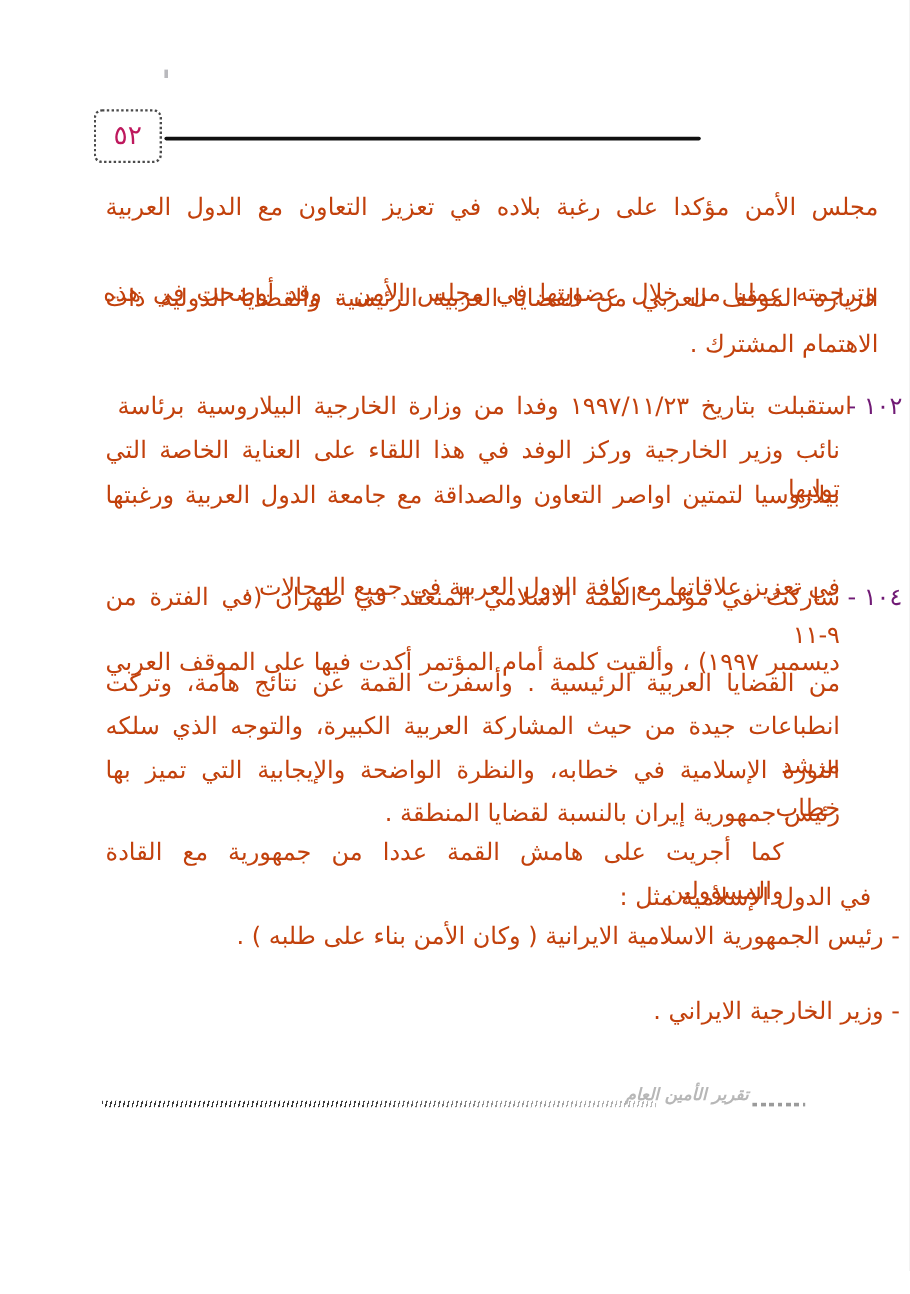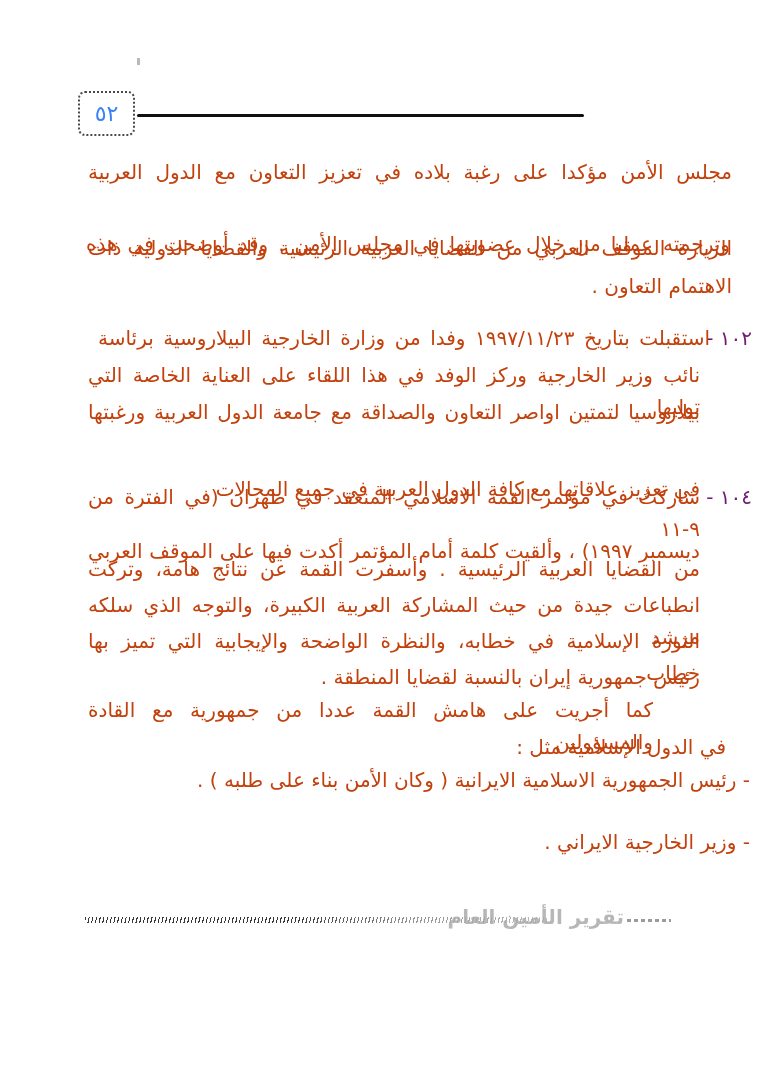--- a/index.html
+++ b/index.html
@@ -16,21 +16,21 @@
     position:absolute;left:137px;top:58px;width:3px;height:7px;
     background:#b9b9bd;
   }
   .pagenum-box{
     position:absolute;left:78px;top:91px;width:57px;height:45px;
     border:2px dotted #4a4a4a;border-radius:7px;
     display:flex;align-items:center;justify-content:center;
     box-sizing:border-box;
   }
   .pagenum{
-    font-size:22px;color:#3b82f6;direction:rtl;line-height:1;
+    font-size:22px;color:#be185d;direction:rtl;line-height:1;
     letter-spacing:2px;
   }
   .header-rule{
     position:absolute;left:137px;top:114px;width:447px;height:3px;
     background:#101010;border-radius:2px;
   }
   .line{
     position:absolute;
     direction:rtl;
     font-size:20px;
@@ -52,23 +52,24 @@
     white-space:nowrap;color:#701a75;
   }
   .footer-rule{
     position:absolute;left:85px;top:917px;width:462px;height:6px;
     background:repeating-linear-gradient(103deg,rgba(35,35,35,.9) 0 1.1px,transparent 1.1px 3.6px);
     -webkit-mask-image:linear-gradient(to right,#000 0 45%,rgba(0,0,0,.55) 70%,rgba(0,0,0,.35) 100%);
     mask-image:linear-gradient(to right,#000 0 45%,rgba(0,0,0,.55) 70%,rgba(0,0,0,.35) 100%);
   }
   .footer-title{
     position:absolute;right:134px;top:905px;
-    direction:rtl;font-size:20px;font-weight:bold;
+    direction:rtl;font-size:14px;font-weight:bold;
     color:#ababab;opacity:.85;letter-spacing:.5px;
     white-space:nowrap;
+    font-style:italic;
   }
   .footer-dashes{
     position:absolute;left:627px;top:919px;width:44px;height:3px;
     background:repeating-linear-gradient(90deg,#9b9b9b 0 4px,transparent 4px 7px);
   }
 </style>
 </head>
 <body>
 
 <div class="page">
@@ -77,21 +78,21 @@
   <div class="pagenum-box">
     <span class="pagenum">٥٢</span>
   </div>
 
   <div class="header-rule"></div>
 
   <div id="text-area">
       <div class="line justify" style="top: 156px; right: 26px; width: 644px;">مجلس الأمن مؤكدا على رغبة بلاده في تعزيز التعاون مع الدول العربية</div>
       <div class="line justify" style="top: 194px; right: 28px; width: 644px; margin-top: 34px;">وترجمته عمليا من خلال عضويتها في مجلس الأمن . وقد أوضحت في هذه</div>
       <div class="line justify" style="top: 232px; right: 26px; width: 644px;">الزيارة الموقف العربي من القضايا العربية الرئيسية والقضايا الدولية ذات</div>
-      <div class="line flush-right" style="top: 270px; right: 26px; width: 644px;">الاهتمام التعاون .</div>
+      <div class="line flush-right" style="top: 270px; right: 26px; width: 644px;">الاهتمام المشترك .</div>
       <div class="para-number" style="top: 322px; right: 6px;">١٠٢ -</div>
       <div class="line justify" style="top: 322px; right: 48px; width: 612px;">استقبلت بتاريخ ١٩٩٧/١١/٢٣ وفدا من وزارة الخارجية البيلاروسية برئاسة</div>
       <div class="line justify" style="top: 359px; right: 58px; width: 612px;">نائب وزير الخارجية وركز الوفد في هذا اللقاء على العناية الخاصة التي توليها</div>
       <div class="line justify" style="top: 396px; right: 58px; width: 612px;">بيلاروسيا لتمتين اواصر التعاون والصداقة مع جامعة الدول العربية ورغبتها</div>
       <div class="line flush-right" style="top: 433px; right: 58px; width: 612px; margin-top: 40px;">في تعزيز علاقاتها مع كافة الدول العربية في جميع المجالات .</div>
       <div class="para-number" style="top: 481px; right: 6px;">١٠٤ -</div>
       <div class="line justify" style="top: 481px; right: 58px; width: 612px;">شاركتُ في مؤتمر القمة الاسلامي المنعقد في طهران (في الفترة من ٩-١١</div>
       <div class="line justify" style="top: 517px; right: 58px; width: 612px; margin-top: 18px;">ديسمبر ١٩٩٧) ، وألقيت كلمة أمام المؤتمر أكدت فيها على الموقف العربي</div>
       <div class="line justify" style="top: 553px; right: 58px; width: 612px;">من القضايا العربية الرئيسية . وأسفرت القمة عن نتائج هامة، وتركت</div>
       <div class="line justify" style="top: 589px; right: 58px; width: 612px;">انطباعات جيدة من حيث المشاركة العربية الكبيرة، والتوجه الذي سلكه مرشد</div>

